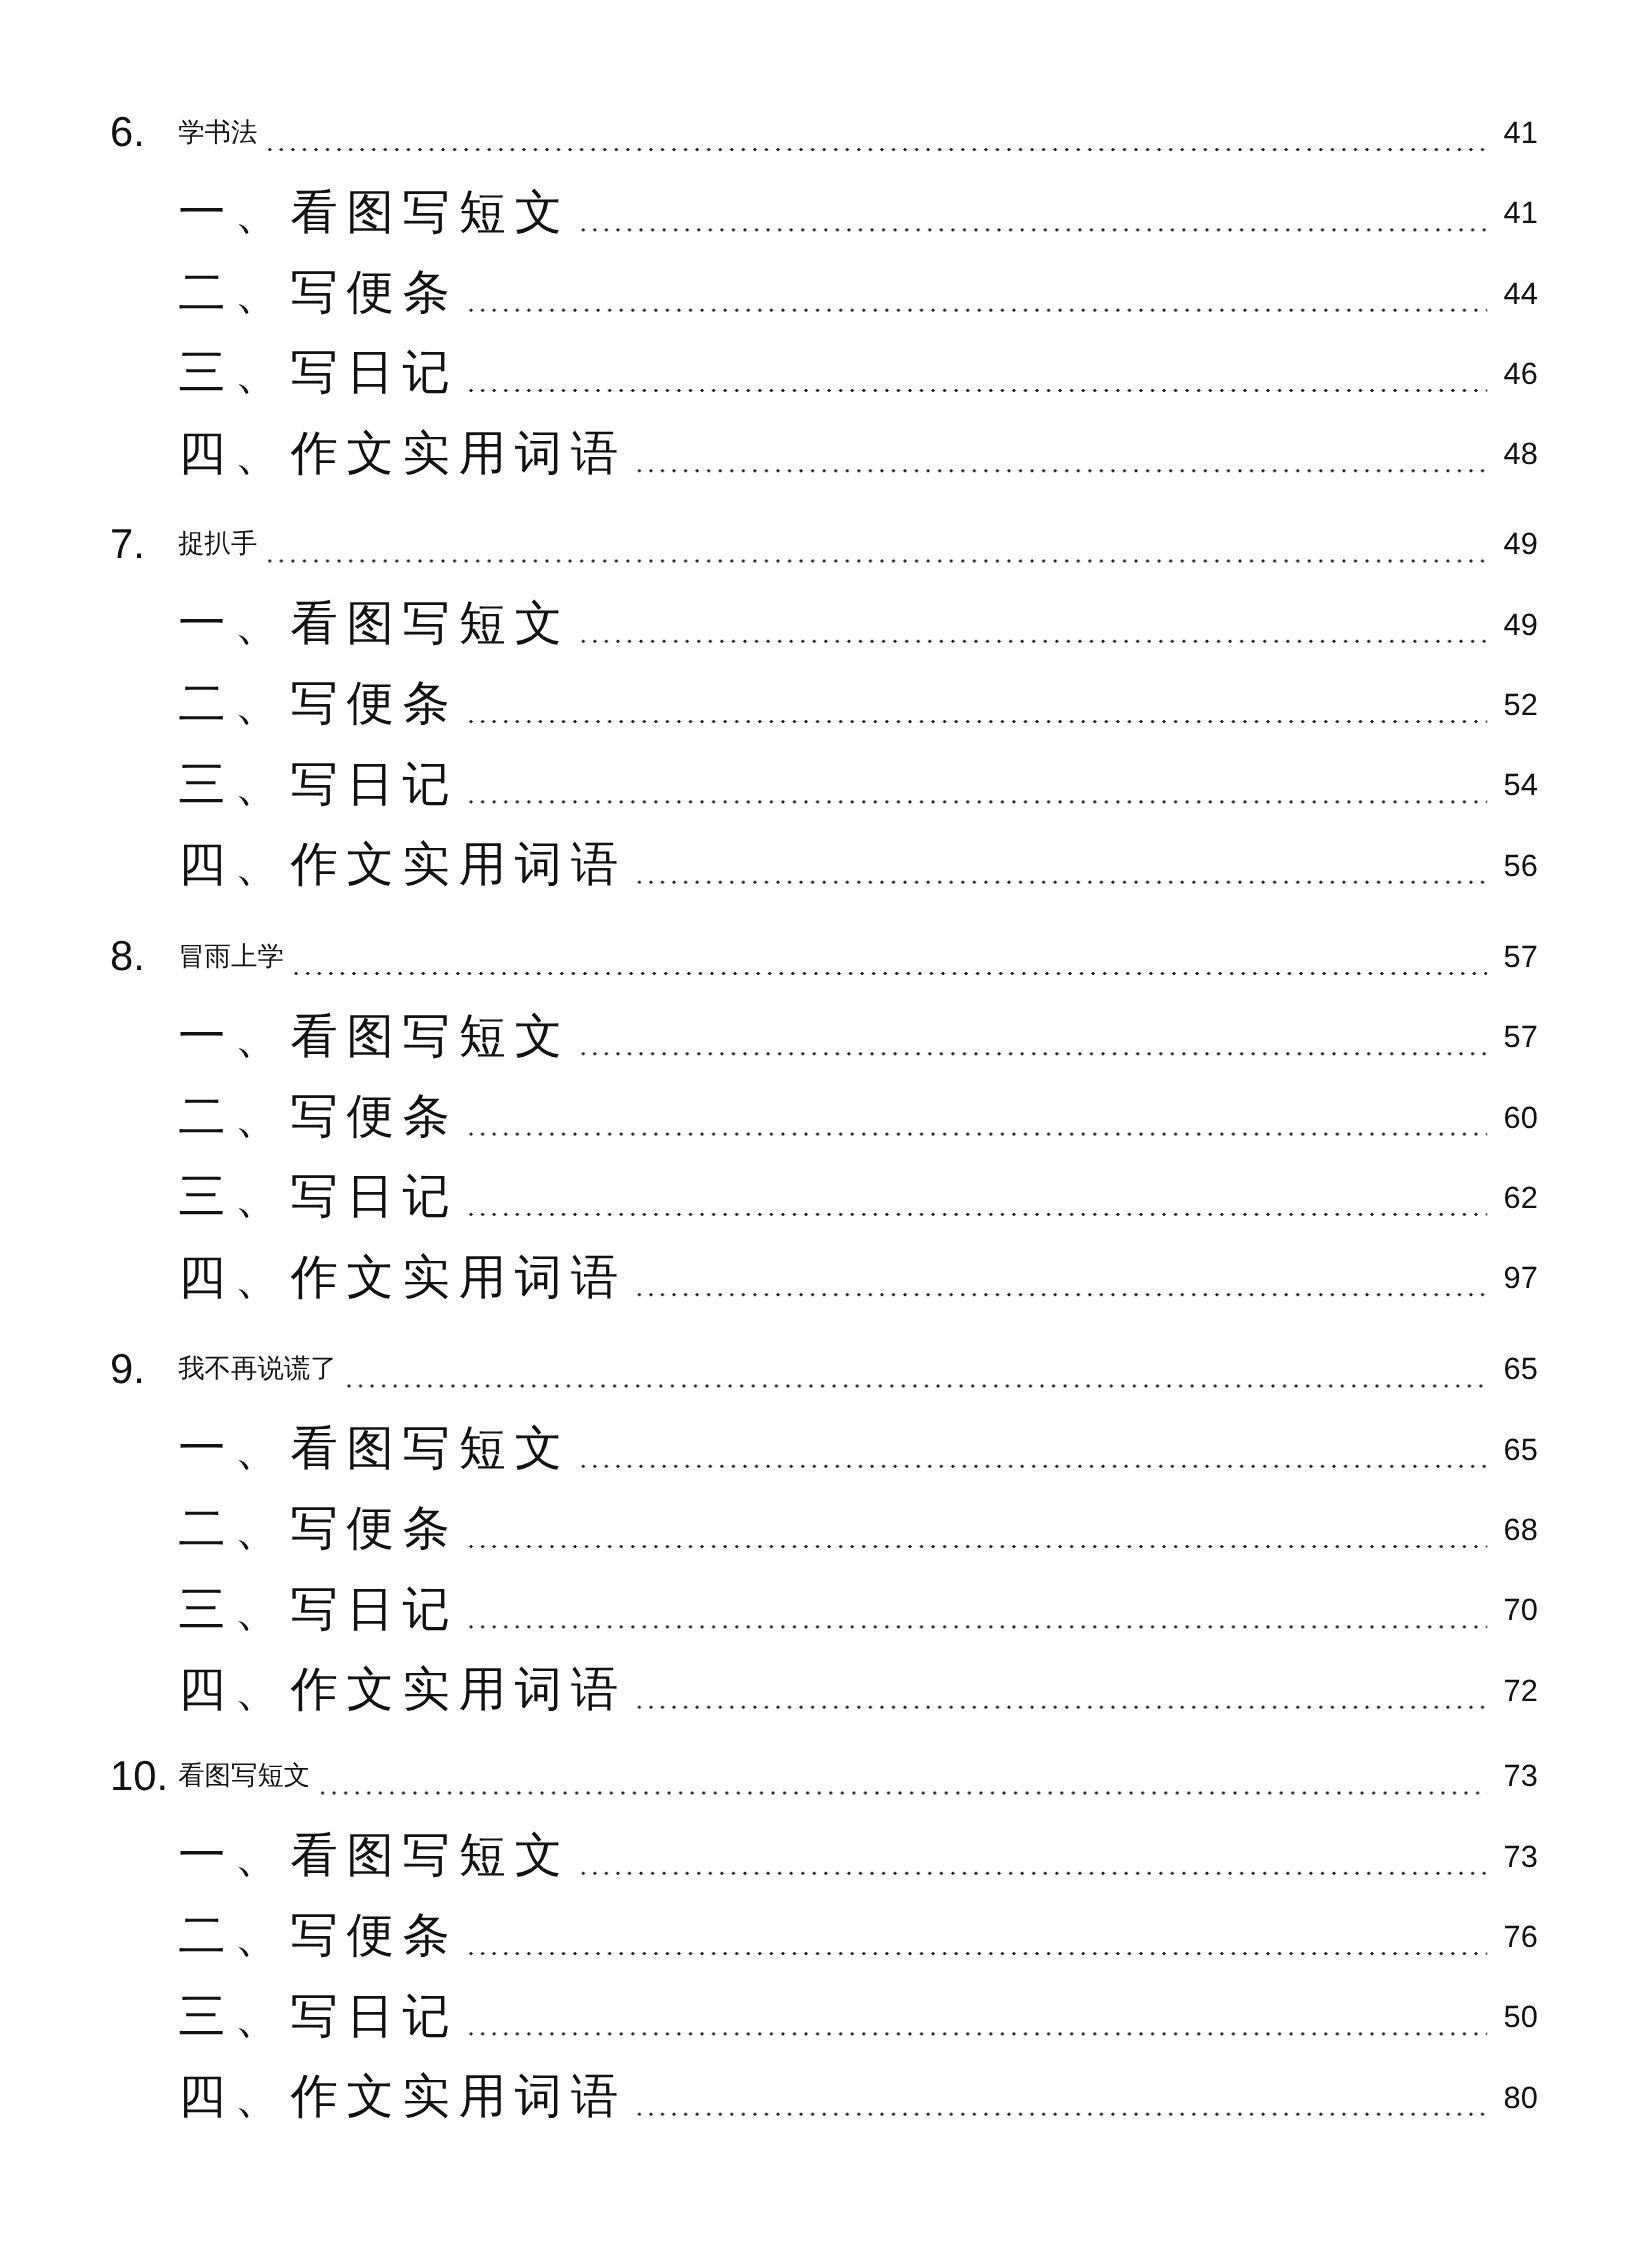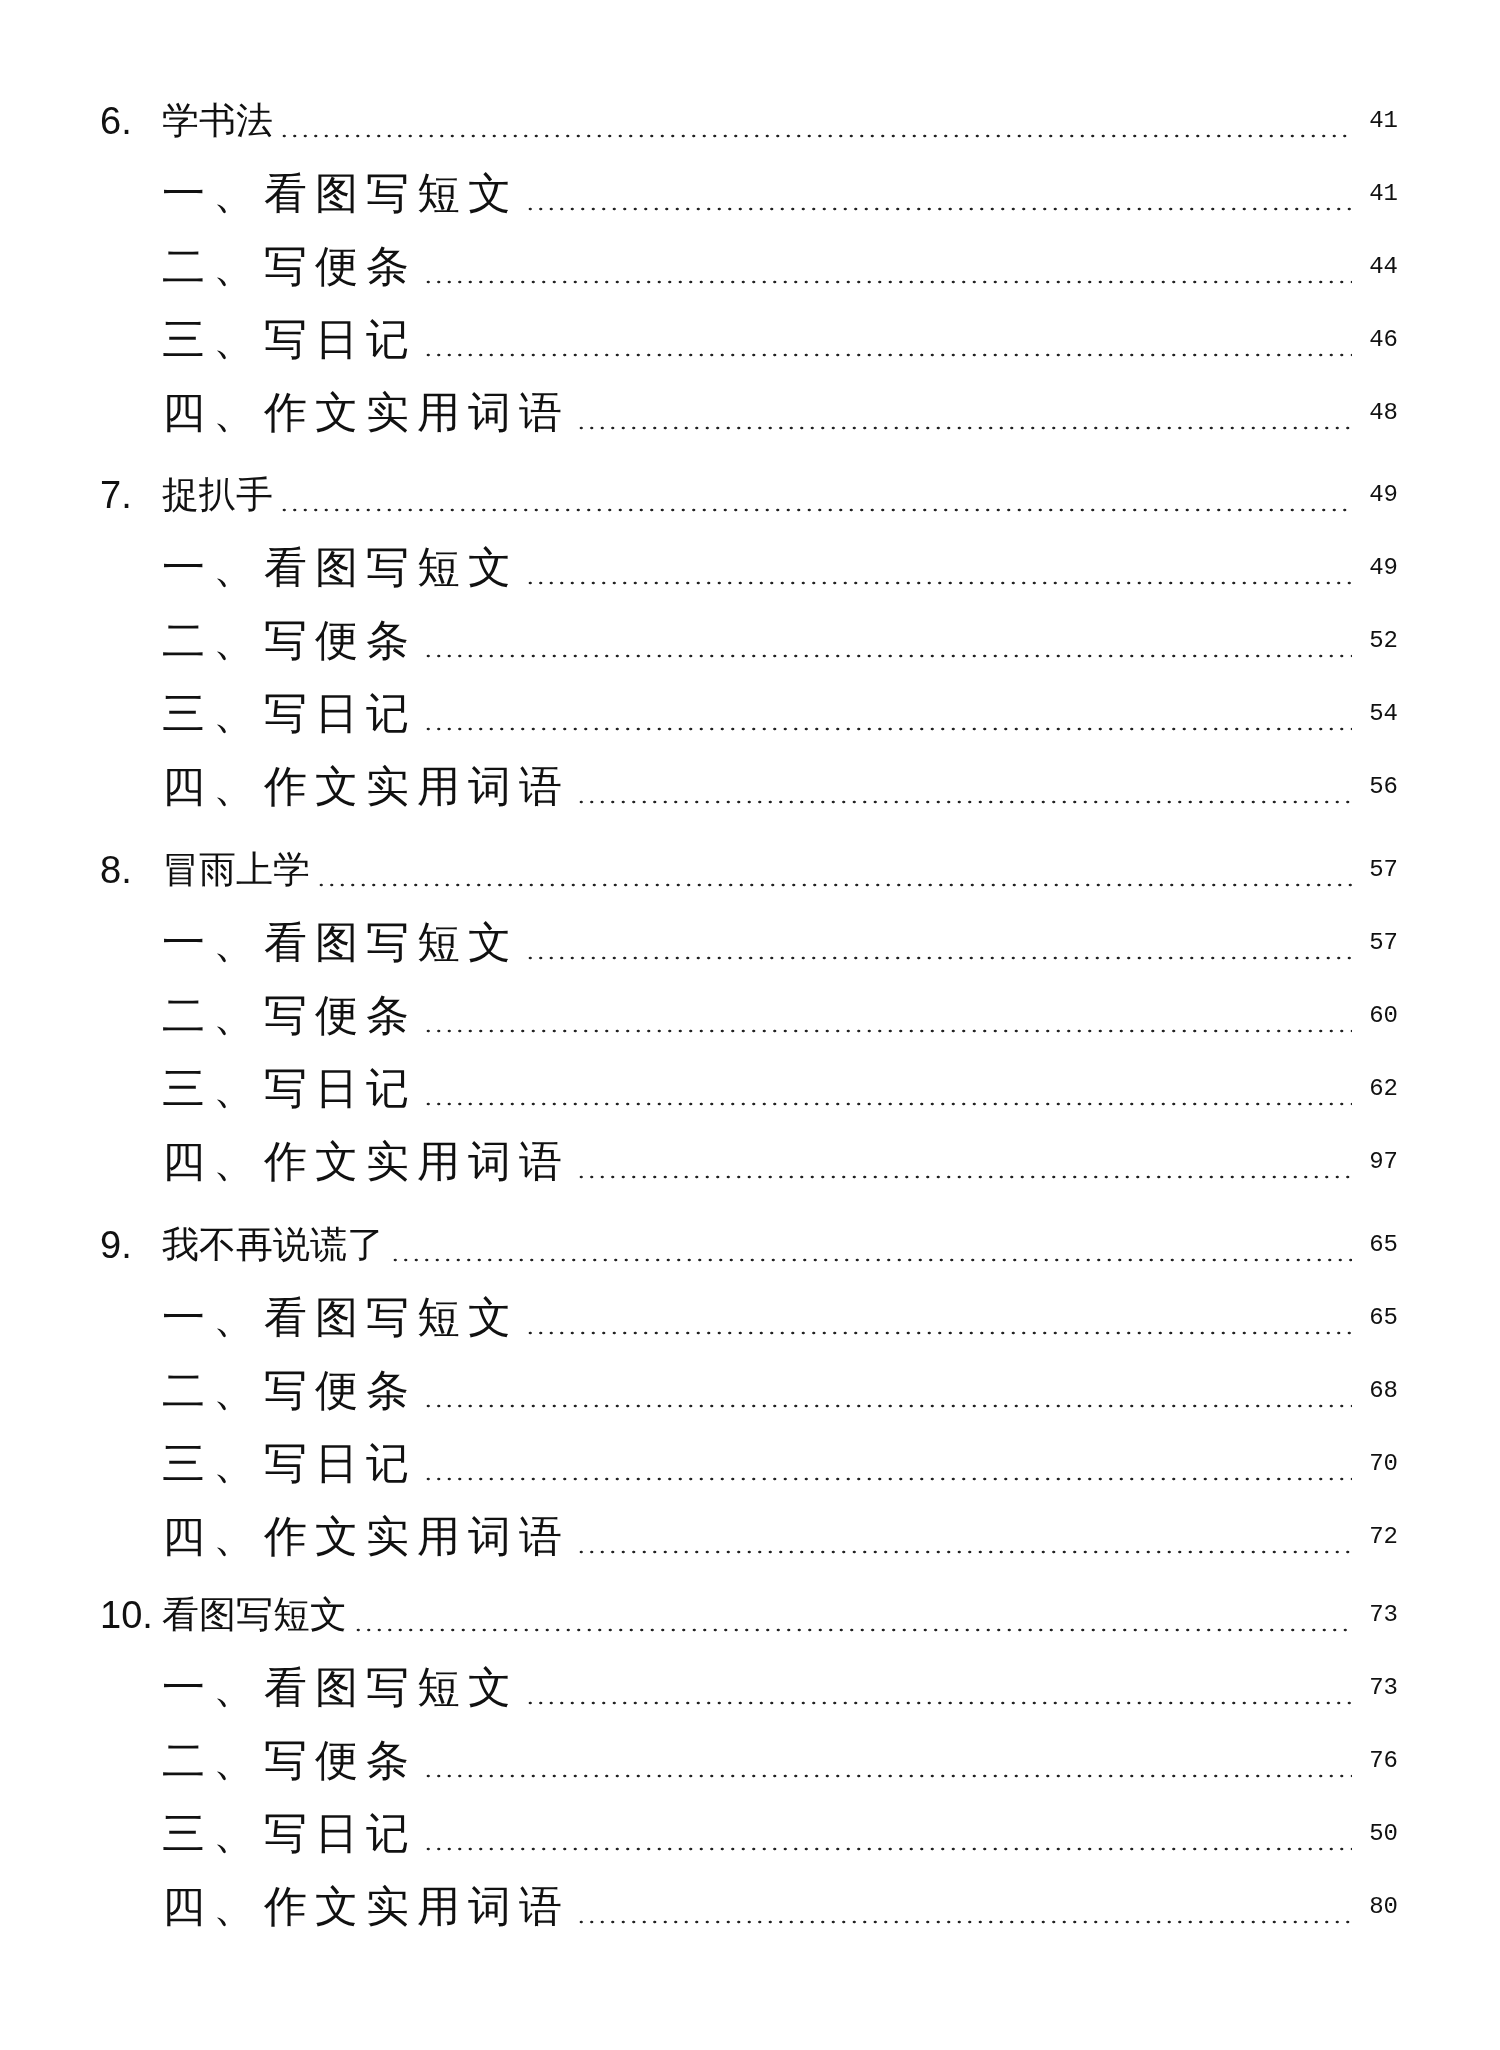--- a/index.html
+++ b/index.html
@@ -1,27 +1,27 @@
 <!DOCTYPE html>
 <html><head>
 <meta charset="utf-8">
 <style>
   html, body { margin: 0; padding: 0; background: #ffffff; }
   body { width: 1500px; height: 2050px; position: relative; overflow: hidden; color: #111111; }
   .toc { position: absolute; left: 100px; top: 0; width: 1298px; }
   .row { position: absolute; left: 0; width: 1298px; height: 44px; display: flex; align-items: flex-end; }
   .row .label { white-space: nowrap; display: flex; align-items: flex-end; }
   .chapter .num { font-family: "Liberation Sans", "DejaVu Sans", sans-serif; font-size: 38px; width: 62px; display: inline-block; line-height: 44px; }
-  .chapter .title { font-family: "Liberation Sans", "DejaVu Sans", sans-serif; font-size: 37px; line-height: 44px; letter-spacing: 0px; }
+  .chapter .title { font-family: "Liberation Sans", "DejaVu Sans", sans-serif; font-size: 24px; line-height: 44px; letter-spacing: 0px; }
   .sub { left: 62px; width: 1236px; }
   .sub .title { font-family: "Liberation Serif", "DejaVu Serif", serif; font-size: 43px; letter-spacing: 8px; line-height: 44px; }
   .leader { flex: 1; height: 44px; margin: 0 4px 0 6px;
     background-image: radial-gradient(circle, #222 1.3px, transparent 1.6px);
     background-size: 10.5px 8px; background-repeat: repeat-x; background-position: 0 33px; }
-  .page { font-family: Liberation Mono, monospace; font-size: 24px; line-height: 44px; min-width: 42px; text-align: right; }
+  .page { font-family: Liberation Sans, sans-serif; font-size: 28px; line-height: 44px; min-width: 42px; text-align: right; }
 </style>
 </head>
 <body>
 
 <div class="toc">
 
   <div class="row chapter" style="top:99px">
     <span class="label">
       <span class="num">6.</span>
       <span class="title">学书法</span>

